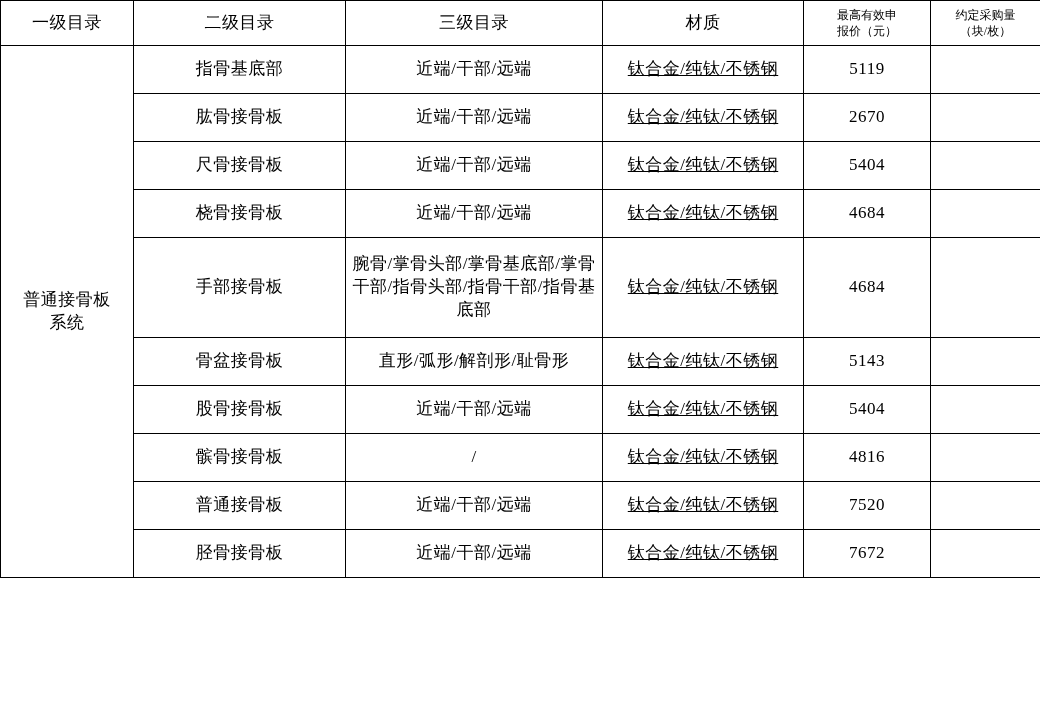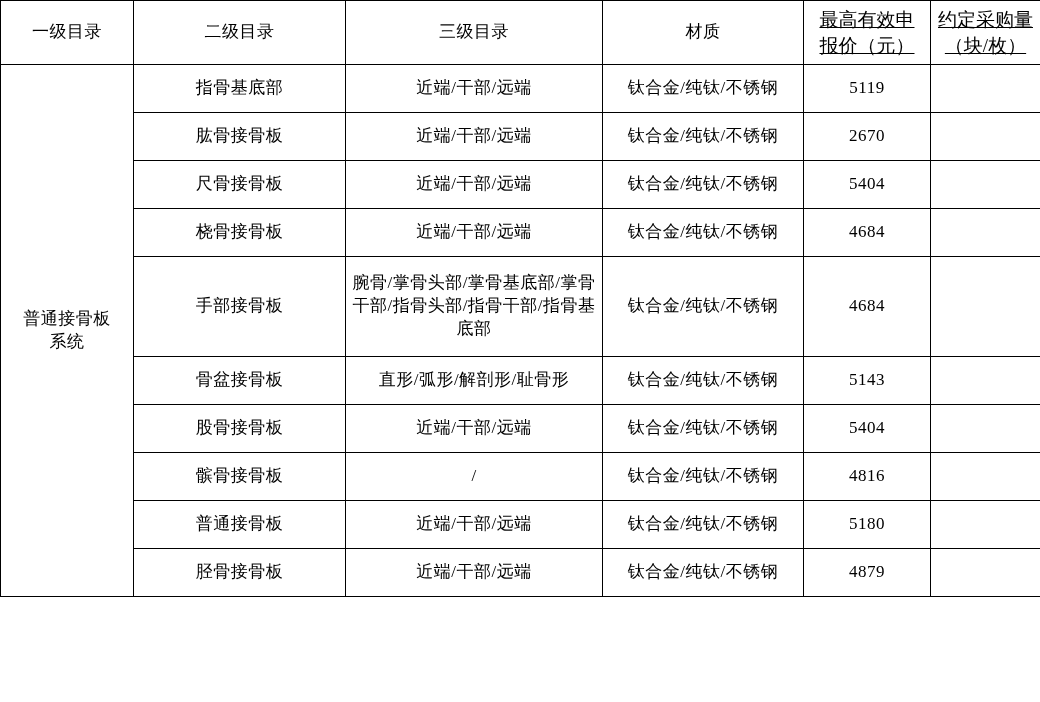--- a/index.html
+++ b/index.html
@@ -43,43 +43,43 @@
   col.c4 { width: 201px; }
   col.c5 { width: 127px; }
   col.c6 { width: 110px; }
 
   thead td {
     font-size: 18px;
     padding: 8px 4px;
     letter-spacing: 1px;
   }
   thead td.narrow {
-    font-size: 19px;
+    font-size: 12px;
     letter-spacing: 0px;
     padding: 6px 2px;
-    text-decoration: underline;
   }
   .cat1 {
     font-size: 18px;
     letter-spacing: 1.5px;
     line-height: 1.8;
   }
   .lvl2 {
     font-size: 17px;
     letter-spacing: 1px;
   }
   .lvl3 {
     font-size: 16.5px;
     letter-spacing: 0px;
     padding-left: 6px;
     padding-right: 6px;
   }
   .mat {
     font-size: 16.5px;
     letter-spacing: 0px;
+    text-decoration: underline;
   }
   .price {
     font-size: 18px;
     letter-spacing: 0px;
   }
   .qty {
     font-size: 17px;
   }
   .tall {
     height: 100px;
@@ -175,25 +175,25 @@
         <td class="lvl2">髌骨接骨板</td>
         <td class="lvl3">/</td>
         <td class="mat">钛合金/纯钛/不锈钢</td>
         <td class="price">4816</td>
         <td class="qty"></td>
       </tr>
       <tr class="row-h">
         <td class="lvl2">普通接骨板</td>
         <td class="lvl3">近端/干部/远端</td>
         <td class="mat">钛合金/纯钛/不锈钢</td>
-        <td class="price">5180</td>
+        <td class="price">7520</td>
         <td class="qty"></td>
       </tr>
       <tr class="row-h">
         <td class="lvl2">胫骨接骨板</td>
         <td class="lvl3">近端/干部/远端</td>
         <td class="mat">钛合金/纯钛/不锈钢</td>
-        <td class="price">4879</td>
+        <td class="price">7672</td>
         <td class="qty"></td>
       </tr>
     </tbody>
   </table>
 </div>
 
 </body></html>

